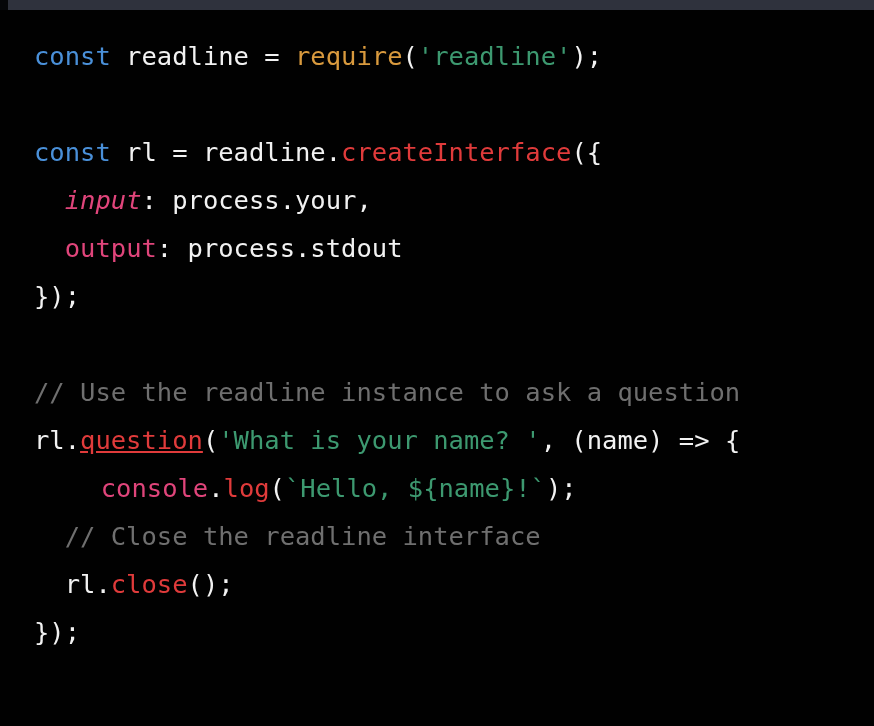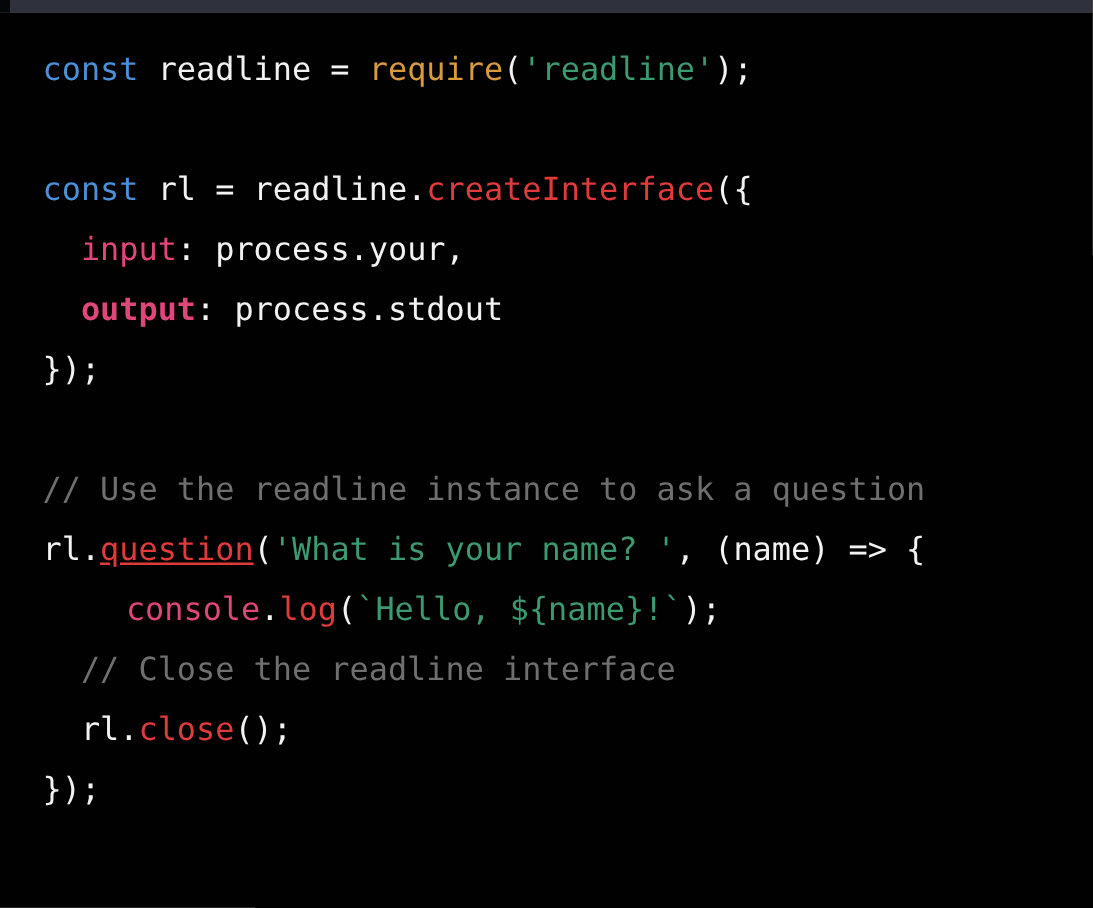--- a/index.html
+++ b/index.html
@@ -72,32 +72,32 @@
   .tok-builtin   { color: #d99a3e; }
   .tok-string    { color: #3d9970; }
   .tok-comment   { color: #6f6f6f; }
   .tok-function  { color: #e03b3b; }
   .tok-property  { color: #e0457b; }
   .tok-punct     { color: #f2f2f2; }
 </style>
 </head>
 <body>
 
-<div id="app" style="background: #a3a3a3;">
+<div id="app" style="background: #15803d;">
 
   <div class="titlebar" style="background: rgb(47, 50, 61);">
     <div class="titlebar-leftcap"></div>
   </div>
 
   <div class="code-surface">
     <pre class="code" id="code-block"><span class="line"><span class="tok-keyword" style="color: rgb(74, 144, 217);">const</span><span class="tok-plain"> readline </span><span class="tok-plain">=</span><span class="tok-plain"> </span><span class="tok-builtin" style="color: rgb(217, 154, 62);">require</span><span class="tok-punct">(</span><span class="tok-string" style="color: rgb(61, 153, 112);">'readline'</span><span class="tok-punct">);</span>
 </span><span class="line blank">
 </span><span class="line"><span class="tok-keyword" style="color: rgb(74, 144, 217);">const</span><span class="tok-plain"> rl </span><span class="tok-plain">=</span><span class="tok-plain"> readline.</span><span class="tok-function" style="color: rgb(224, 59, 59);">createInterface</span><span class="tok-punct">({</span>
-</span><span class="line"><span class="tok-plain">  </span><span class="tok-property" style="color: rgb(224, 69, 123);">input</span><span class="tok-plain">: process.your,</span>
-</span><span class="line"><span class="tok-plain">  </span><span class="tok-property" style="color: rgb(224, 69, 123); font-weight: bold;">output</span><span class="tok-plain">: process.stdout</span>
+</span><span class="line"><span class="tok-plain">  </span><span class="tok-property" style="color: rgb(224, 69, 123); font-style: italic;">input</span><span class="tok-plain">: process.your,</span>
+</span><span class="line"><span class="tok-plain">  </span><span class="tok-property" style="color: rgb(224, 69, 123);">output</span><span class="tok-plain">: process.stdout</span>
 </span><span class="line"><span class="tok-punct">});</span>
 </span><span class="line blank">
 </span><span class="line"><span class="tok-comment" style="color: rgb(111, 111, 111); text-align: right;">// Use the readline instance to ask a question</span>
 </span><span class="line"><span class="tok-plain">rl.</span><span class="tok-function" style="color: rgb(224, 59, 59); text-decoration: underline;">question</span><span class="tok-punct">(</span><span class="tok-string" style="color: rgb(61, 153, 112);">'What is your name? '</span><span class="tok-plain">, (name) =&gt; {</span>
 </span><span class="line"><span class="tok-plain">  </span><span class="tok-property" style="color: rgb(224, 69, 123); margin-left: 36px;">console</span><span class="tok-plain">.</span><span class="tok-function" style="color: rgb(224, 59, 59);">log</span><span class="tok-punct">(</span><span class="tok-string" style="color: rgb(61, 153, 112);">`Hello, ${name}!`</span><span class="tok-punct">);</span>
 </span><span class="line"><span class="tok-comment" style="color: rgb(111, 111, 111);">  // Close the readline interface</span>
 </span><span class="line"><span class="tok-plain">  rl.</span><span class="tok-function" style="color: rgb(224, 59, 59);">close</span><span class="tok-punct">();</span>
 </span><span class="line"><span class="tok-punct">});</span>
 </span></pre>
   </div>

